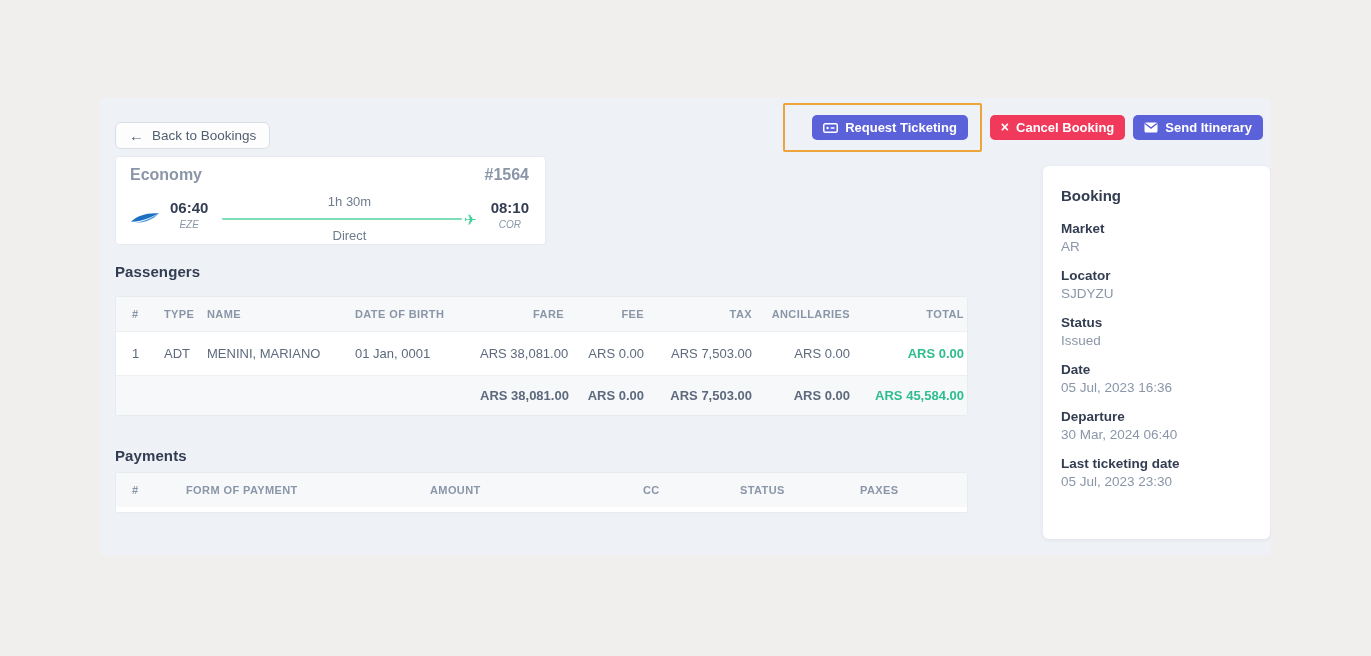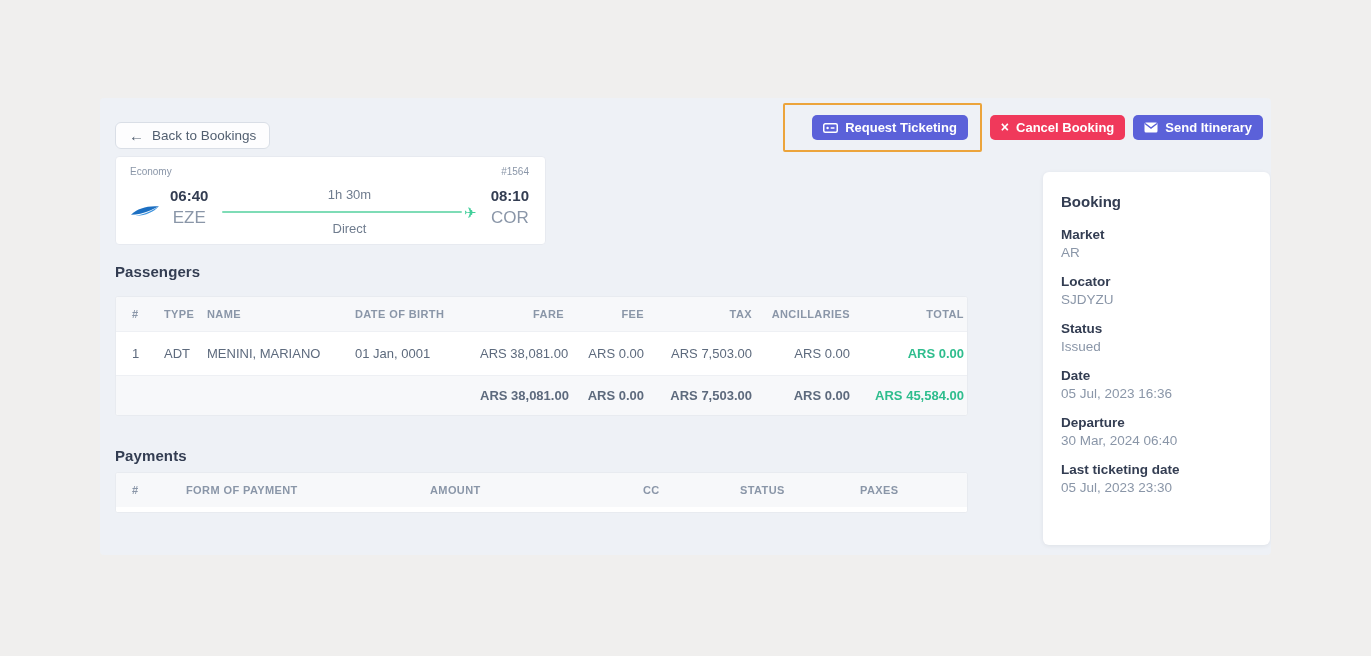--- a/index.html
+++ b/index.html
@@ -59,26 +59,26 @@
   .passengers-title { margin-top: 18px; margin-bottom: 16px; }
   .payments-title { margin-top: 31px; margin-bottom: 8px; }
 
   
   .flight-card {
     width: 431px; height: 89px; background: #ffffff;
     border: 1px solid #e7eaf0; border-radius: 4px;
     padding: 9px 16px 10px 14px;
   }
   .fc-row1 { display: flex; justify-content: space-between; }
-  .fc-muted { color: #8a96a8; font-size: 10px; }
+  .fc-muted { color: #8a96a8; font-size: 16px; font-weight: bold; }
   .fc-row2 { display: flex; align-items: center; margin-top: 2px; }
   .fc-logo { width: 30px; margin-right: 10px; margin-top: 6px; flex: 0 0 auto; }
   .fc-endpoint { text-align: center; }
   .fc-time { font-size: 15px; font-weight: 700; color: #333d52; line-height: 1.4; }
-  .fc-airport { font-size: 17px; color: #8a96a8; line-height: 1.4; }
+  .fc-airport { font-size: 10px; color: #8a96a8; line-height: 1.4; font-style: italic; }
   .fc-middle { flex: 1; display: flex; flex-direction: column; align-items: center; padding: 0 14px; margin-top: 8px; }
   .fc-duration { font-size: 13px; color: #6f7c8e; margin-bottom: 3px; }
   .fc-lane { position: relative; width: 100%; height: 14px; display: flex; align-items: center; }
   .fc-line { flex: 1; height: 2px; background: #7edcb6; border-radius: 1px; }
   .fc-plane { color: #41cf9a; font-size: 15px; line-height: 1; margin-left: 2px; }
   .fc-stops { font-size: 13px; color: #6f7c8e; margin-top: 2px; }
 
   
   .table-card { background: #ffffff; border: 1px solid #e8ebf0; border-radius: 3px; overflow: hidden; }
   table { border-collapse: collapse; width: 100%; table-layout: fixed; }
@@ -89,21 +89,21 @@
   td { font-size: 13px; color: #5d6a7d; padding: 14px 8px; white-space: nowrap; background: #ffffff; }
   .num-r { text-align: right; }
   .green { color: #2ebd8d !important; }
   tfoot td { background: #f7f8fa; font-weight: 700; color: #5d6a7d; padding: 12px 8px; }
   .pass-table thead th { border-bottom: 1px solid #eef0f4; }
   .pass-table tbody td { border-bottom: 1px solid #eef0f4; }
   .pay-spacer { height: 5px; background: #ffffff; }
 
   
   .booking-card {
-    position: absolute; top: 74px; right: 1px;
+    position: absolute; top: 68px; right: 1px;
     width: 227px; height: 373px;
     background: #ffffff; border-radius: 6px;
     box-shadow: 0 1px 4px rgba(40,50,70,0.08);
     padding: 21px 18px;
   }
   .bk-title { font-size: 15px; font-weight: 700; color: #333d52; margin-bottom: 17px; }
   .bk-field { margin-bottom: 14px; }
   .bk-label { font-size: 13.5px; font-weight: 700; color: #333d52; margin-bottom: 3px; }
   .bk-value { font-size: 13.5px; color: #8a96a8; }
 </style>

